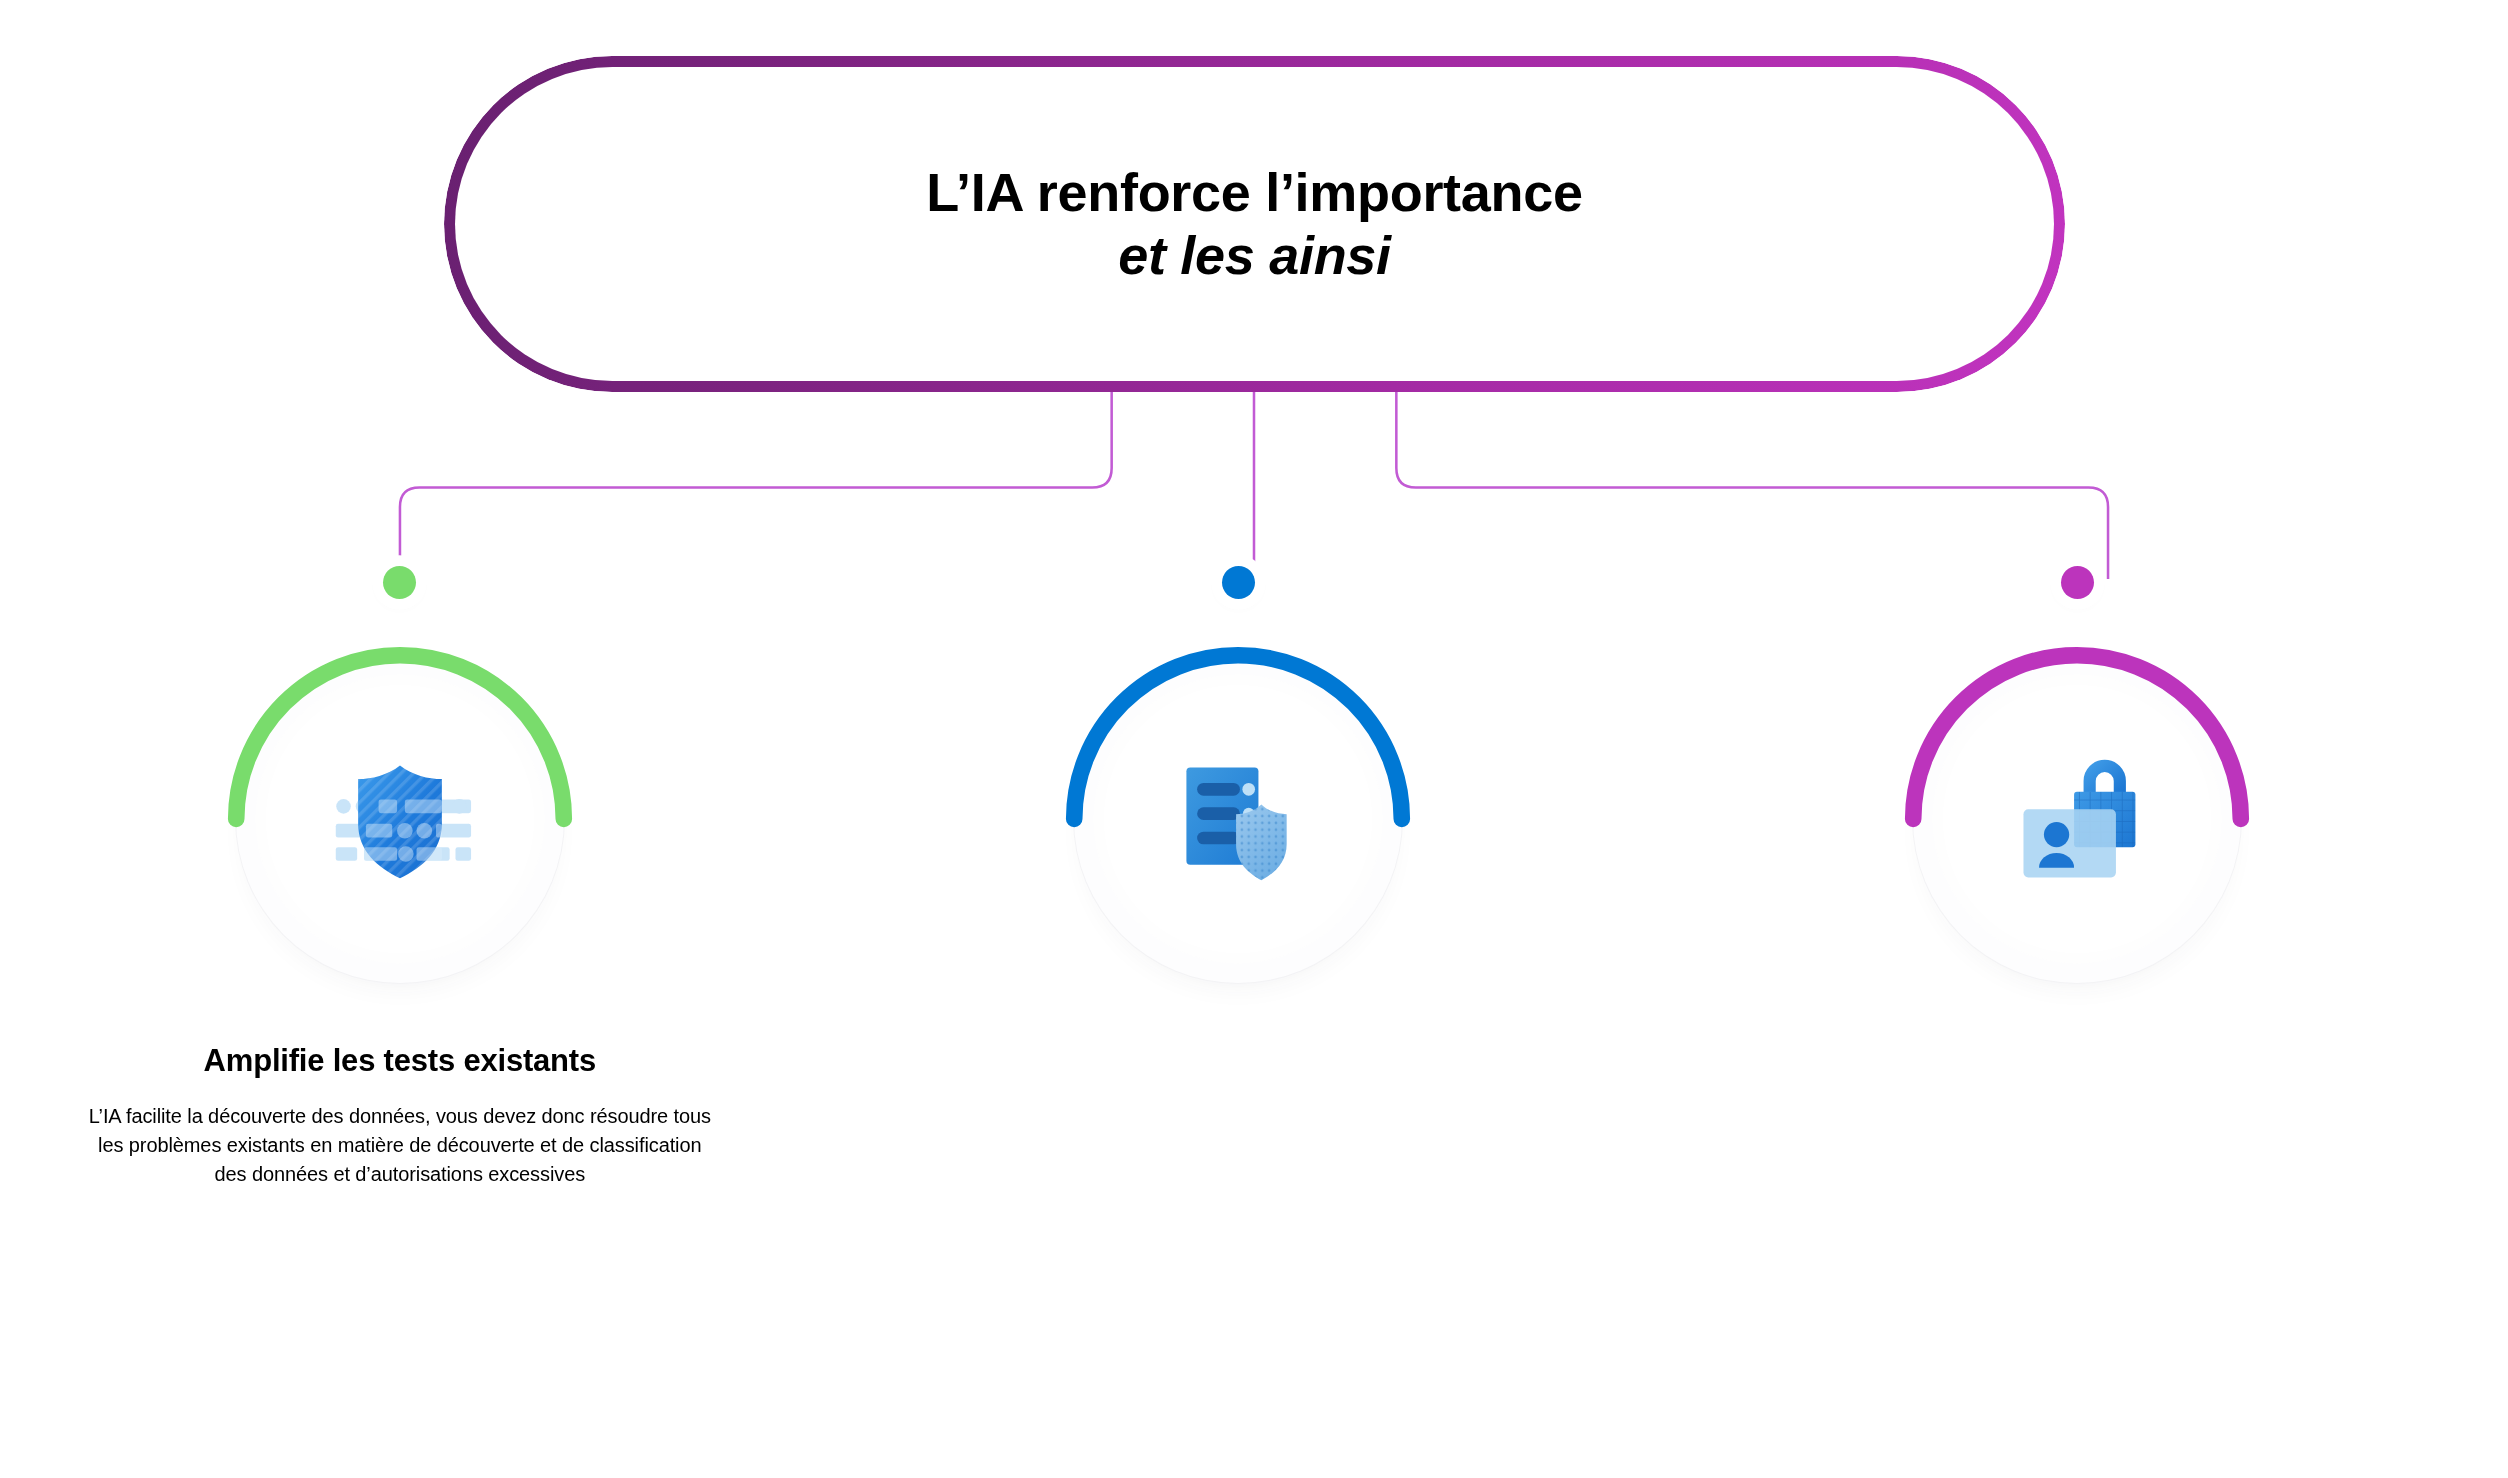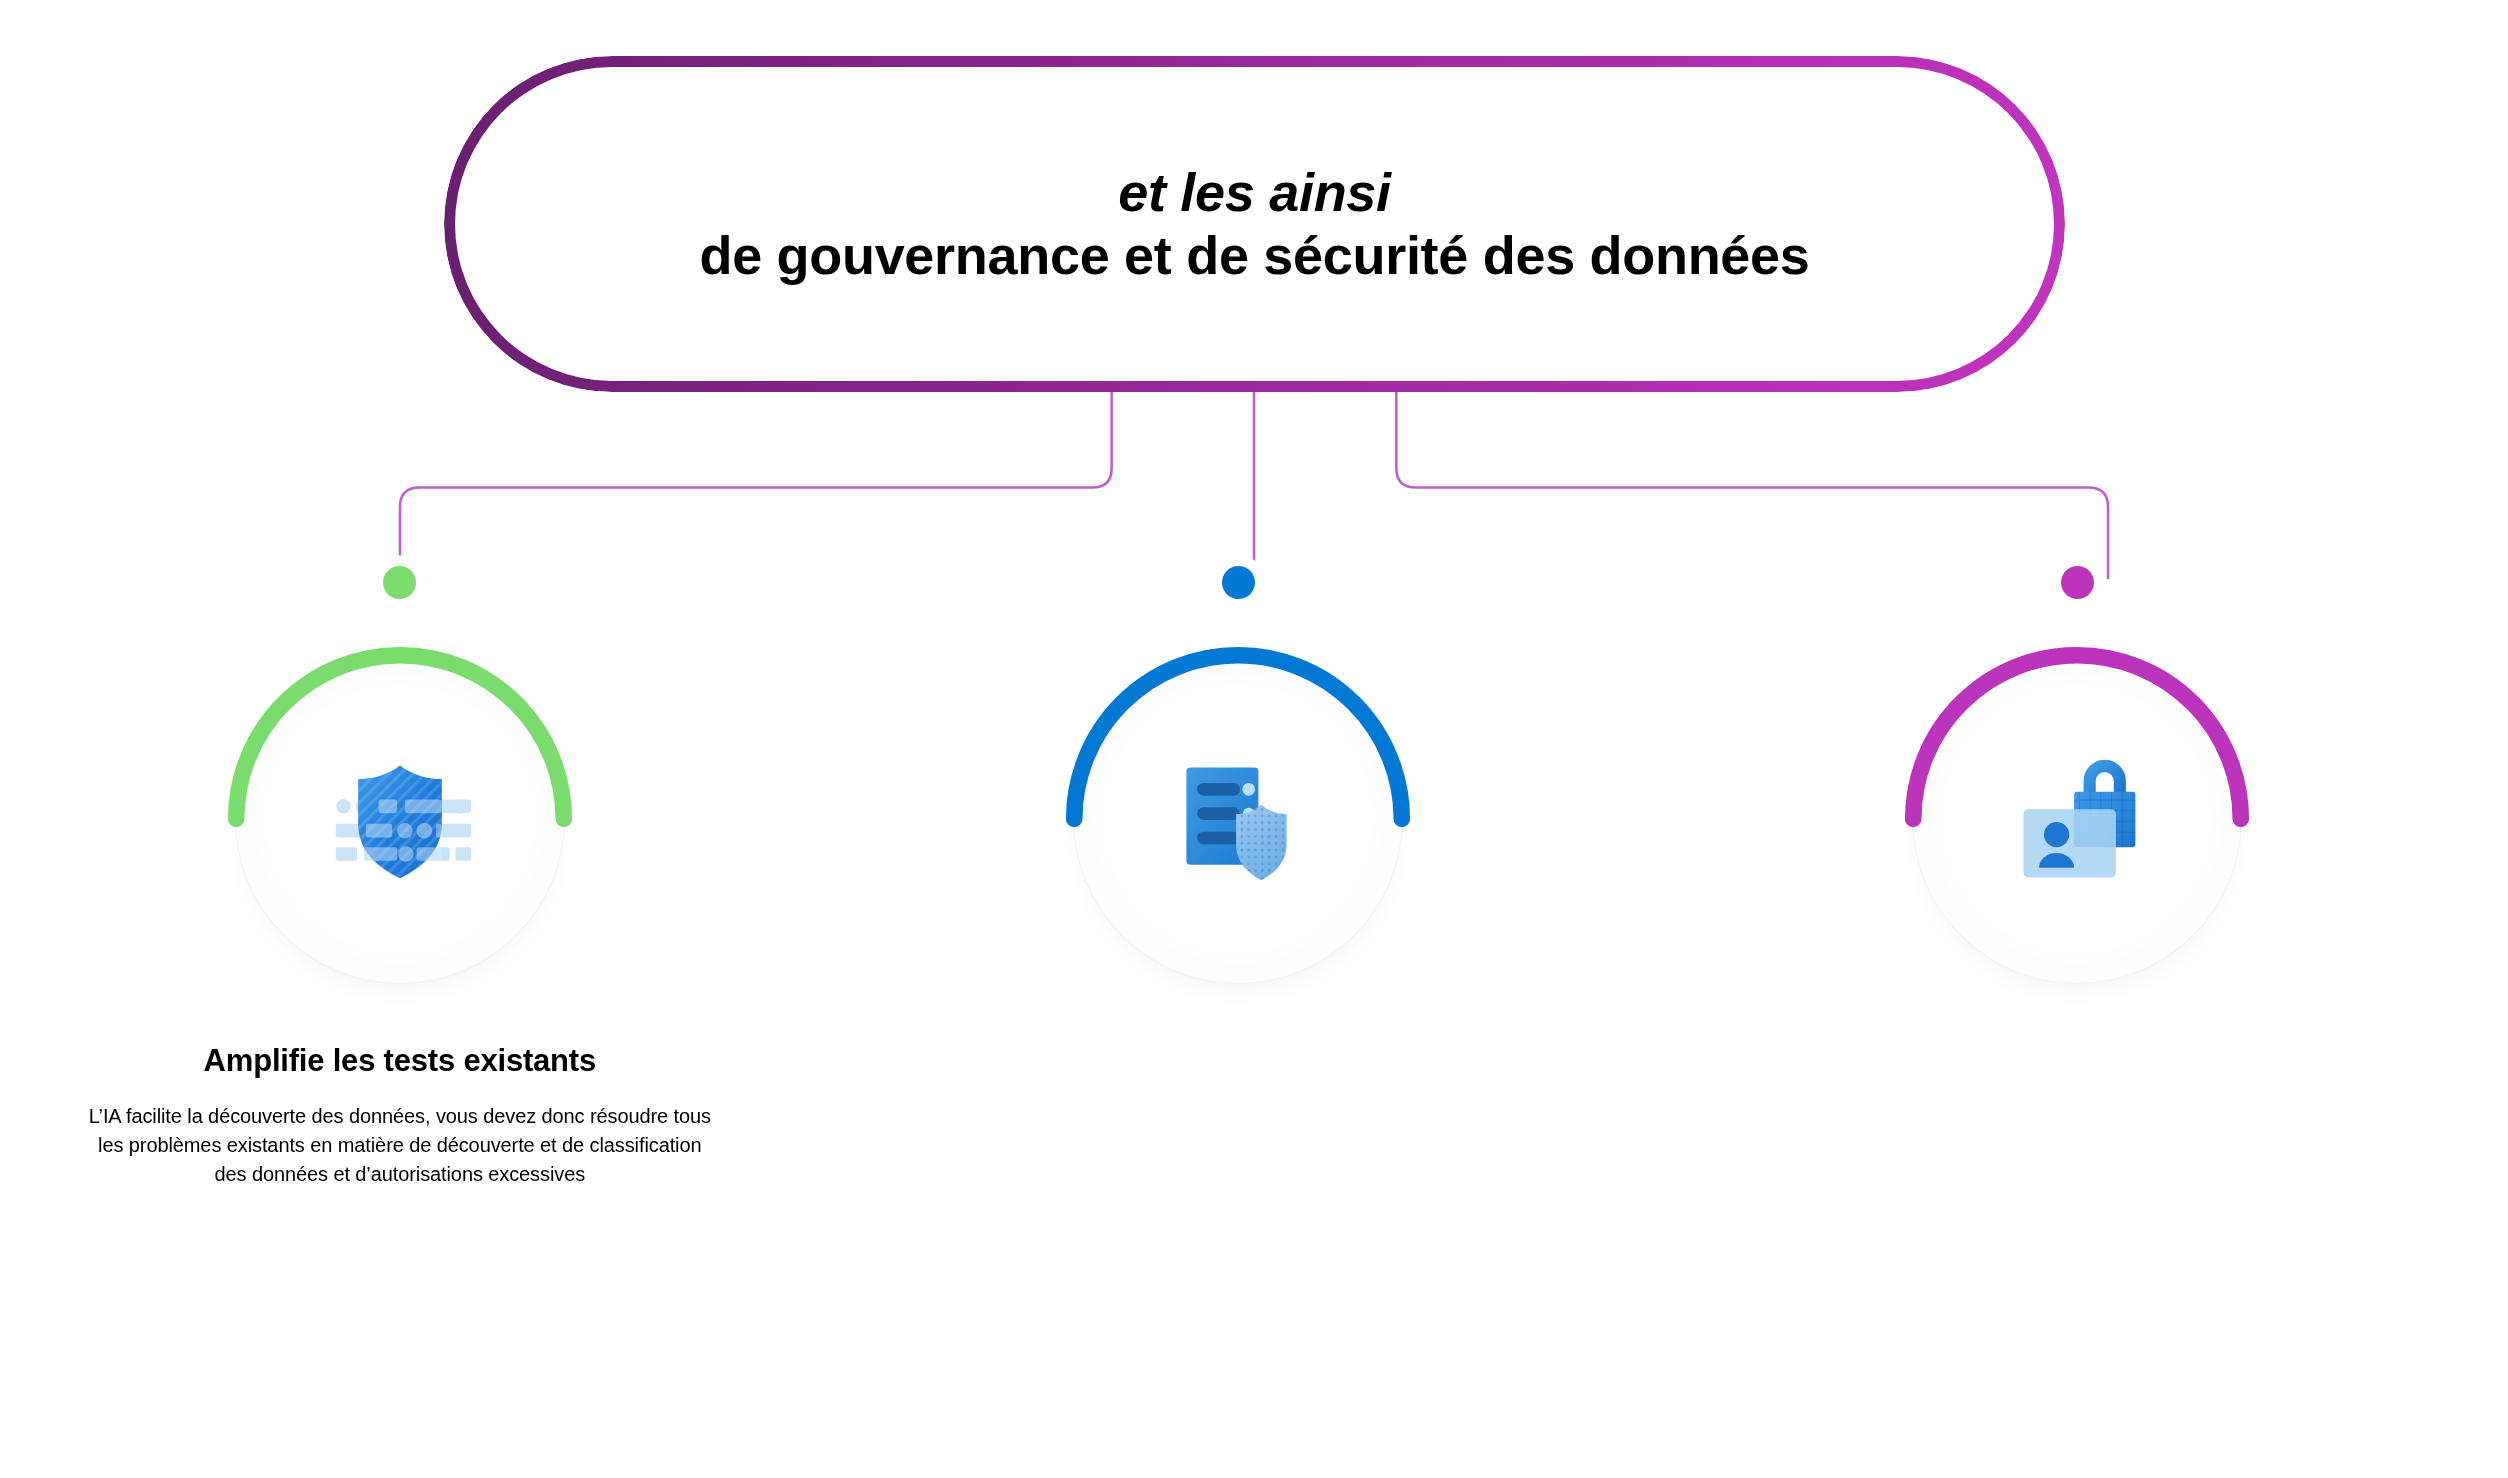--- a/index.html
+++ b/index.html
@@ -157,22 +157,22 @@
   <path d="M1286 402 L1286 594" fill="none" stroke="#C25BD4" stroke-width="2.6"></path>
 
   <path d="M1140 402 L1140 480 Q1140 500 1120 500 L430 500 Q410 500 410 520 L410 594" fill="none" stroke="#C25BD4" stroke-width="2.6"></path>
 
   <path d="M1432 402 L1432 480 Q1432 500 1452 500 L2142 500 Q2162 500 2162 520 L2162 594" fill="none" stroke="#C25BD4" stroke-width="2.6"></path>
 </svg>
 
 <div id="title-box">
   <div class="pill-border"></div>
   <div id="title-text">
+    <div>L’IA renforce l’importance</div>
     <div class="ln-em">et les ainsi</div>
-    <div>de gouvernance et de sécurité des données</div>
   </div>
 </div>
 
 <div class="column" id="col-0">
   <div class="node-dot" style="background:#79DC6C"></div>
 
   <div class="ring-wrap">
     <div class="ring-inner"></div>
     <svg class="ring-arc" width="390" height="390" viewBox="0 0 400 400">
       <path d="M 32 200 A 168 168 0 0 1 368 200" fill="none" stroke="#79DC6C" stroke-width="17" stroke-linecap="round"></path>

